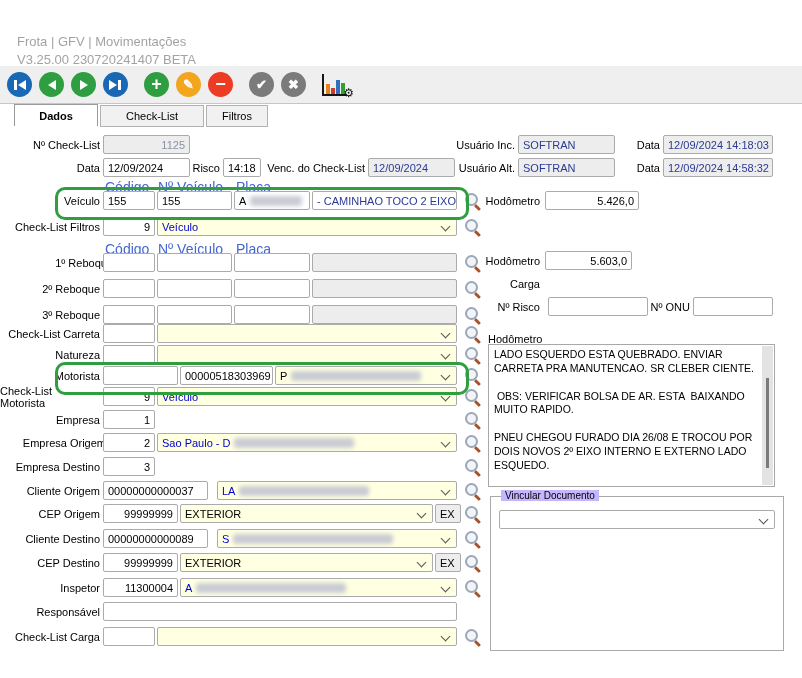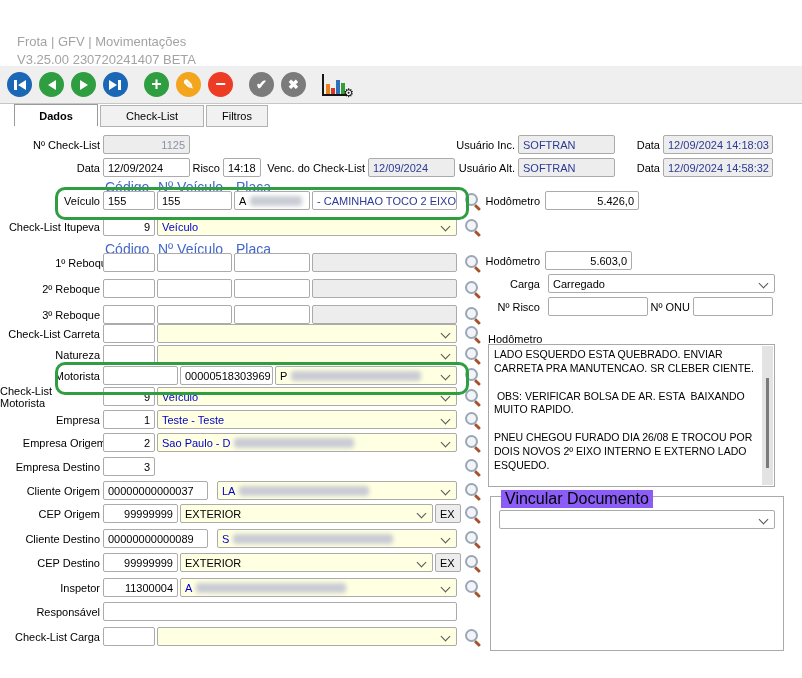--- a/index.html
+++ b/index.html
@@ -59,21 +59,21 @@
   
   .obs{position:absolute;left:488px;top:344px;width:287px;height:143px;box-sizing:border-box;
        border:1px solid #a8a8a8;background:#fff;padding:3px 16px 3px 5px;font-size:10.5px;
        line-height:1.32;white-space:pre-wrap;overflow:hidden;}
   .obstrack{position:absolute;left:762px;top:346px;width:11px;height:139px;background:#e3e3e3;}
   .obsthumb{position:absolute;left:766px;top:378px;width:3px;height:90px;background:#7a7a7a;}
 
   
   .fieldset{position:absolute;left:490px;top:496px;width:294px;height:155px;box-sizing:border-box;
             border:1px solid #aaa;}
-  .legend{position:absolute;left:10px;top:-7px;background:#8b5cf6;padding:0 4px;font-size:16px;}
+  .legend{position:absolute;left:10px;top:-7px;background:#c4b5fd;padding:0 4px;font-size:10px;}
 </style>
 </head>
 <body>
 
 <div id="app">
 
   <div class="crumb">Frota | GFV | Movimentações</div>
   <div class="ver">V3.25.00 230720241407 BETA</div>
 
   <div class="tb">
@@ -147,21 +147,21 @@
   <div class="f" style="left:157px;top:191px;width:75px">155</div>
   <div class="f" style="left:234px;top:191px;width:76px">
       <span>A</span>
       <span class="redact" style="width:52px"></span>
     </div>
   <div class="f navy" style="left:312px;top:191px;width:145px">- CAMINHAO TOCO 2 EIXOS</div>
   <span class="mag" style="left:464px;top:192px"></span>
   <div class="lab" style="left:440px;top:191px;width:100px">Hodômetro</div>
   <div class="f num" style="left:545px;top:191px;width:94px">5.426,0</div>
 
-  <div class="lab" style="left:0;top:217px;width:100px">Check-List Itupeva</div>
+  <div class="lab" style="left:0;top:217px;width:100px">Check-List Filtros</div>
   <div class="f num" style="left:103px;top:217px;width:52px">9</div>
   <div class="f yel dd blue" style="left:157px;top:217px;width:300px">Veículo</div>
   <span class="mag" style="left:464px;top:218px"></span>
 
   <div class="colhdr" style="left:105px;top:241px">Código</div>
   <div class="colhdr" style="left:158px;top:241px">Nº Veículo</div>
   <div class="colhdr" style="left:236px;top:241px">Placa</div>
 
   <div class="lab" style="left:13px;top:253px;width:100px">1º Reboque</div>
   <div class="f" style="left:103px;top:253px;width:52px"></div>
@@ -172,21 +172,20 @@
   <div class="lab" style="left:440px;top:251px;width:100px">Hodômetro</div>
   <div class="f num" style="left:545px;top:251px;width:87px">5.603,0</div>
 
   <div class="lab" style="left:0;top:279px;width:100px">2º Reboque</div>
   <div class="f" style="left:103px;top:279px;width:52px"></div>
   <div class="f" style="left:157px;top:279px;width:75px"></div>
   <div class="f" style="left:234px;top:279px;width:76px"></div>
   <div class="f dis" style="left:312px;top:279px;width:145px"></div>
   <span class="mag" style="left:464px;top:280px"></span>
   <div class="lab" style="left:440px;top:274px;width:100px">Carga</div>
-  <div class="f dd" style="left:548px;top:274px;width:227px">Carregado</div>
 
   <div class="lab" style="left:0;top:305px;width:100px">3º Reboque</div>
   <div class="f" style="left:103px;top:305px;width:52px"></div>
   <div class="f" style="left:157px;top:305px;width:75px"></div>
   <div class="f" style="left:234px;top:305px;width:76px"></div>
   <div class="f dis" style="left:312px;top:305px;width:145px"></div>
   <span class="mag" style="left:464px;top:306px"></span>
   <div class="lab" style="left:440px;top:297px;width:100px">Nº Risco</div>
   <div class="f" style="left:548px;top:297px;width:100px"></div>
   <div class="lab" style="left:610px;top:297px;width:80px">Nº ONU</div>
@@ -212,21 +211,20 @@
     </div>
   <span class="mag" style="left:464px;top:367px"></span>
 
   <div class="lab" style="left:0;top:387px;width:100px">Check-List Motorista</div>
   <div class="f num" style="left:103px;top:387px;width:52px">9</div>
   <div class="f yel dd blue" style="left:157px;top:387px;width:300px">Veículo</div>
   <span class="mag" style="left:464px;top:388px"></span>
 
   <div class="lab" style="left:0;top:410px;width:100px">Empresa</div>
   <div class="f num" style="left:103px;top:410px;width:52px">1</div>
-  <div class="f yel dd blue" style="left:157px;top:410px;width:300px">Teste - Teste</div>
   <span class="mag" style="left:464px;top:411px"></span>
 
   <div class="lab" style="left:6px;top:433px;width:100px">Empresa Origem</div>
   <div class="f num" style="left:103px;top:433px;width:52px">2</div>
   <div class="f yel dd blue" style="left:157px;top:433px;width:300px">
       <span>Sao Paulo - D</span>
       <span class="redact" style="width:120px"></span>
     </div>
   <span class="mag" style="left:464px;top:434px"></span>
 

